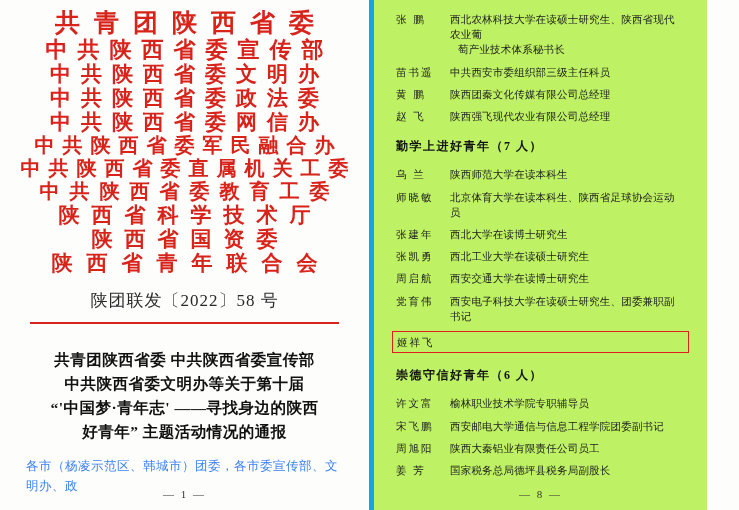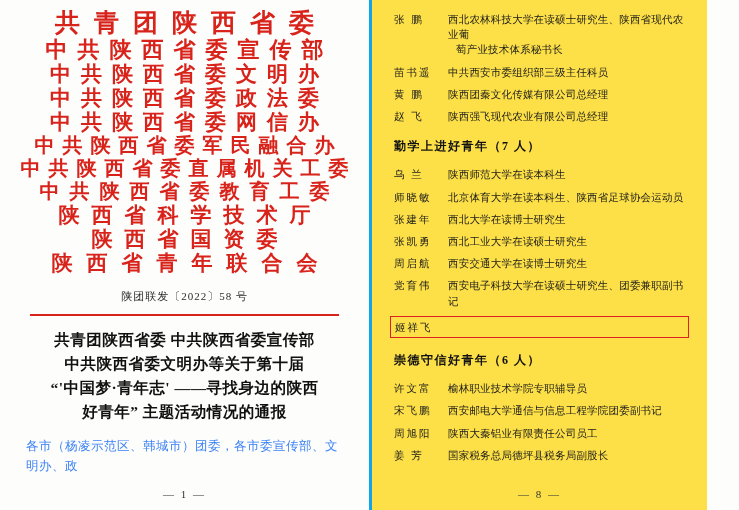--- a/index.html
+++ b/index.html
@@ -27,22 +27,22 @@
     box-sizing: border-box;
     padding: 10px 26px 0 26px;
     background: #fdfdfc;
   }
   .right-page {
     position: relative;
     width: 338px;
     height: 510px;
     box-sizing: border-box;
     padding: 10px 22px 0 22px;
-    background: #fde047;
-    border-left: 3px solid #0ea5e9;
+    background: #bef264;
+    border-left: 5px solid #0ea5e9;
   }
 
   
   .masthead {
     color: #d8231b;
     font-family: "DejaVu Serif", "Liberation Serif", serif;
     font-weight: bold;
     text-align: center;
     letter-spacing: 0;
   }
@@ -75,33 +75,33 @@
   .m8 span { margin: 0 5px; }
   .m9 { font-size: 21px; }
   .m9 span { margin: 0 6px; }
   .m10 { font-size: 21px; }
   .m10 span { margin: 0 6px; }
   .m11 { font-size: 21px; }
   .m11 span { margin: 0 7px; }
 
   .doc-number {
     text-align: center;
-    font-size: 11px;
+    font-size: 17px;
     color: #2a2a2a;
     margin-top: 16px;
     letter-spacing: 1px;
   }
   .red-rule {
     margin: 10px 4px 0 4px;
     height: 2px;
     background: #d8231b;
   }
 
   .doc-title {
-    margin-top: 12px;
+    margin-top: 24px;
     text-align: center;
     font-weight: bold;
     font-size: 15.5px;
     line-height: 1.55;
     color: #111;
     letter-spacing: 0.5px;
   }
   .doc-title div { white-space: nowrap; }
 
   .body-para {

